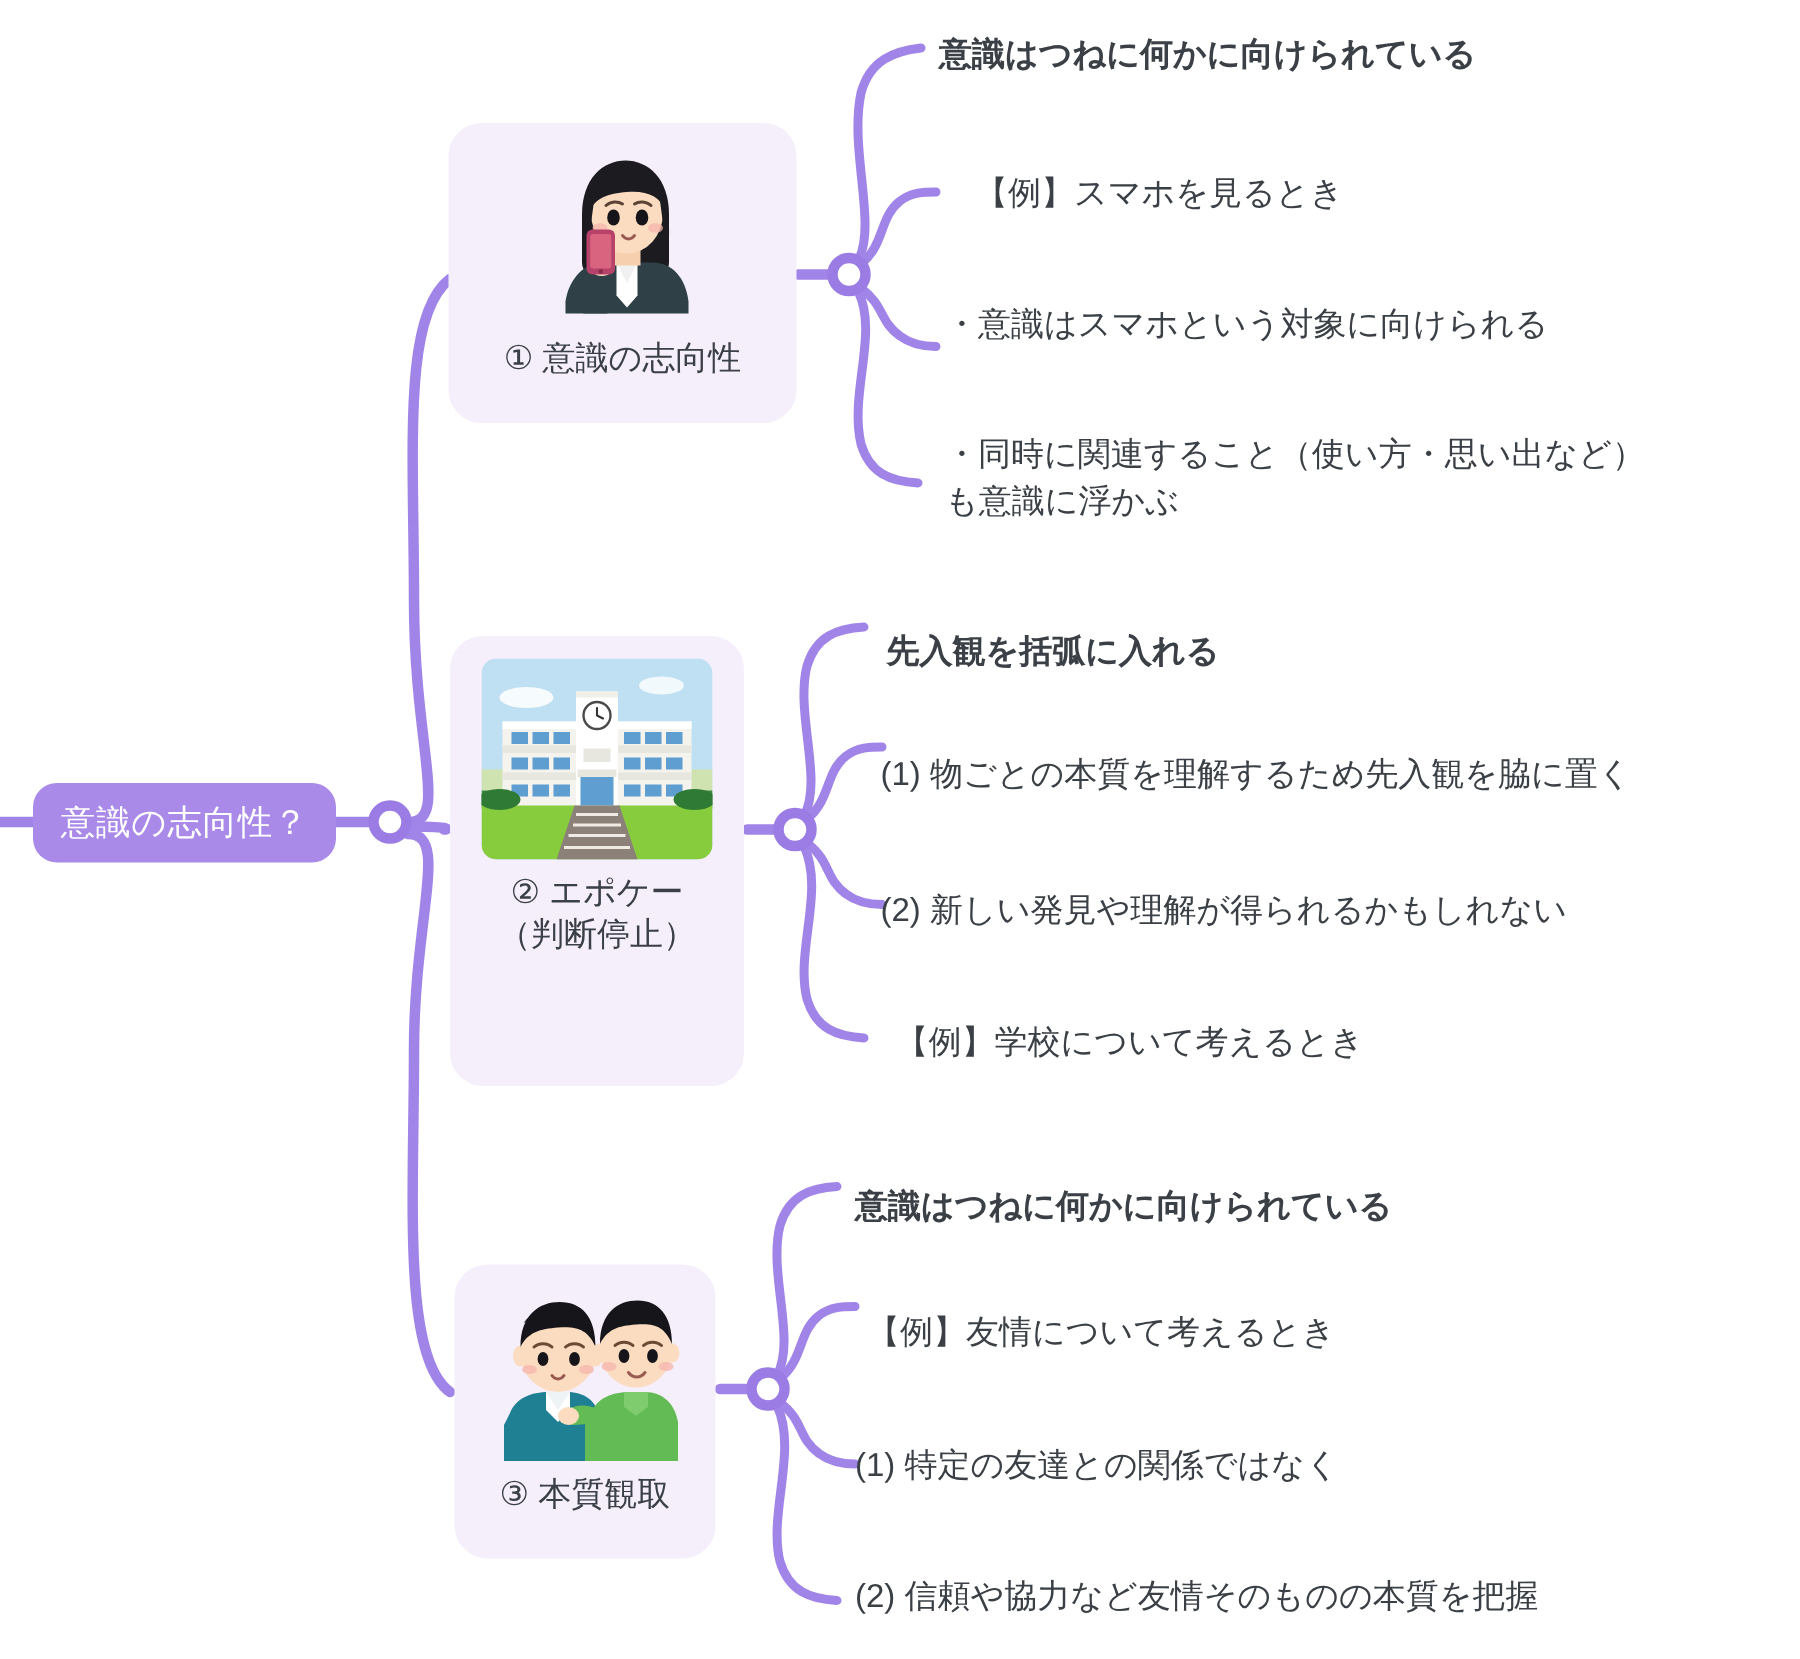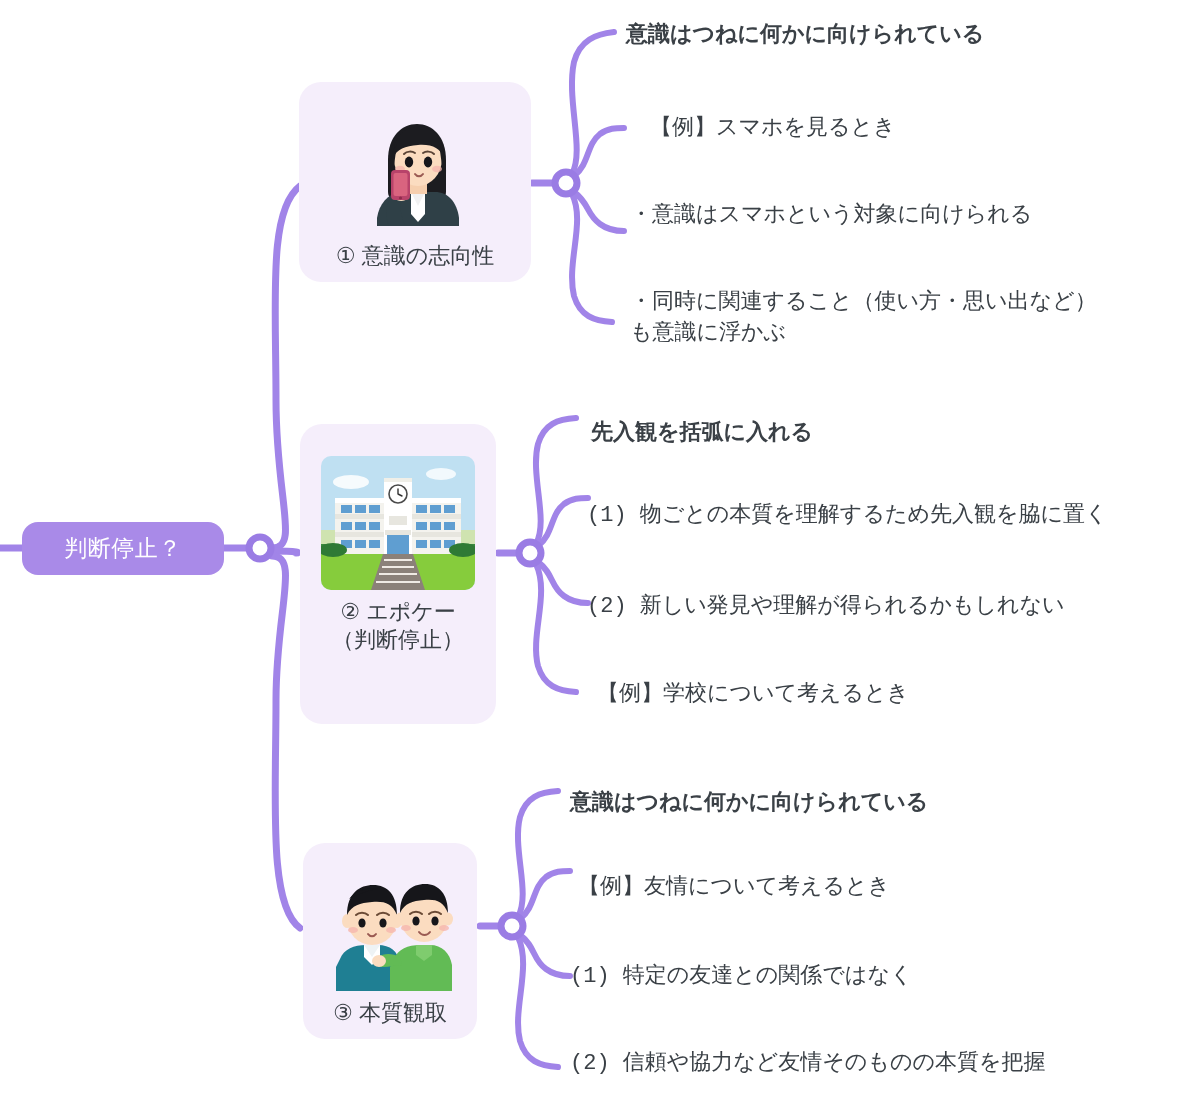--- a/index.html
+++ b/index.html
@@ -31,40 +31,39 @@
   }
 
   
   .topic-card{
     position:absolute;
     background:#f5eefb;
     border-radius:22px;
     display:flex;flex-direction:column;
     align-items:center;justify-content:flex-start;
     box-sizing:border-box;
-    padding:32px 10px 10px 10px;
+    padding:15px 10px 10px 10px;
   }
   .topic-illus{display:block;}
   .topic-label{
     margin-top:8px;
     font-size:22px;
     line-height:1.28;
     text-align:center;
     color:#3a4046;
     white-space:pre-line;
   }
 
   
   .leaf{
     position:absolute;
     font-size:22px;
     line-height:1.42;
     color:#3a4046;
     white-space:pre-line;
-    font-family:Liberation Mono, monospace;
   }
   .leaf.bold{font-weight:bold;font-size:22px;}
 </style>
 </head>
 <body>
 
 <div id="stage">
 
   <svg id="wires" viewBox="0 0 1200 1106">
 
@@ -101,21 +100,21 @@
 
     <path class="wire-thin" d="M518,917 C531,893 512,849 520,817 C526,797 540,792 558,791"></path>
     <path class="wire-thin" d="M520,919 C536,906 532,888 546,877 C554,871 562,871 570,871"></path>
     <path class="wire-thin" d="M520,935 C536,947 532,959 546,969 C554,975 562,976 570,976"></path>
     <path class="wire-thin" d="M518,937 C532,967 512,1009 520,1041 C526,1061 540,1066 558,1067"></path>
 
     <circle class="hub-ring" cx="512" cy="926" r="11"></circle>
   </svg>
 
   <div class="root-node" style="left:22px;top:522px;width:202px;height:53px;">
-    <span>判断停止？</span>
+    <span>意識の志向性？</span>
   </div>
 
   <div class="topic-card" style="left:299px;top:82px;width:232px;height:200px;">
     <svg class="topic-illus" width="120" height="120" viewBox="0 0 120 120">
 
       <path d="M33,46 C33,22 47,10 62,10 C77,10 91,22 91,46 L91,78 C91,84 86,88 80,88 L44,88 C38,88 33,84 33,78 Z" fill="#1c1c20"></path>
 
       <path d="M44,78 L80,78 C93,78 102,88 104,104 L104,112 L22,112 L22,104 C24,90 33,80 44,78 Z" fill="#2f4047"></path>
 
       <path d="M56,78 L70,78 L70,100 L63,108 L56,100 Z" fill="#ffffff"></path>

